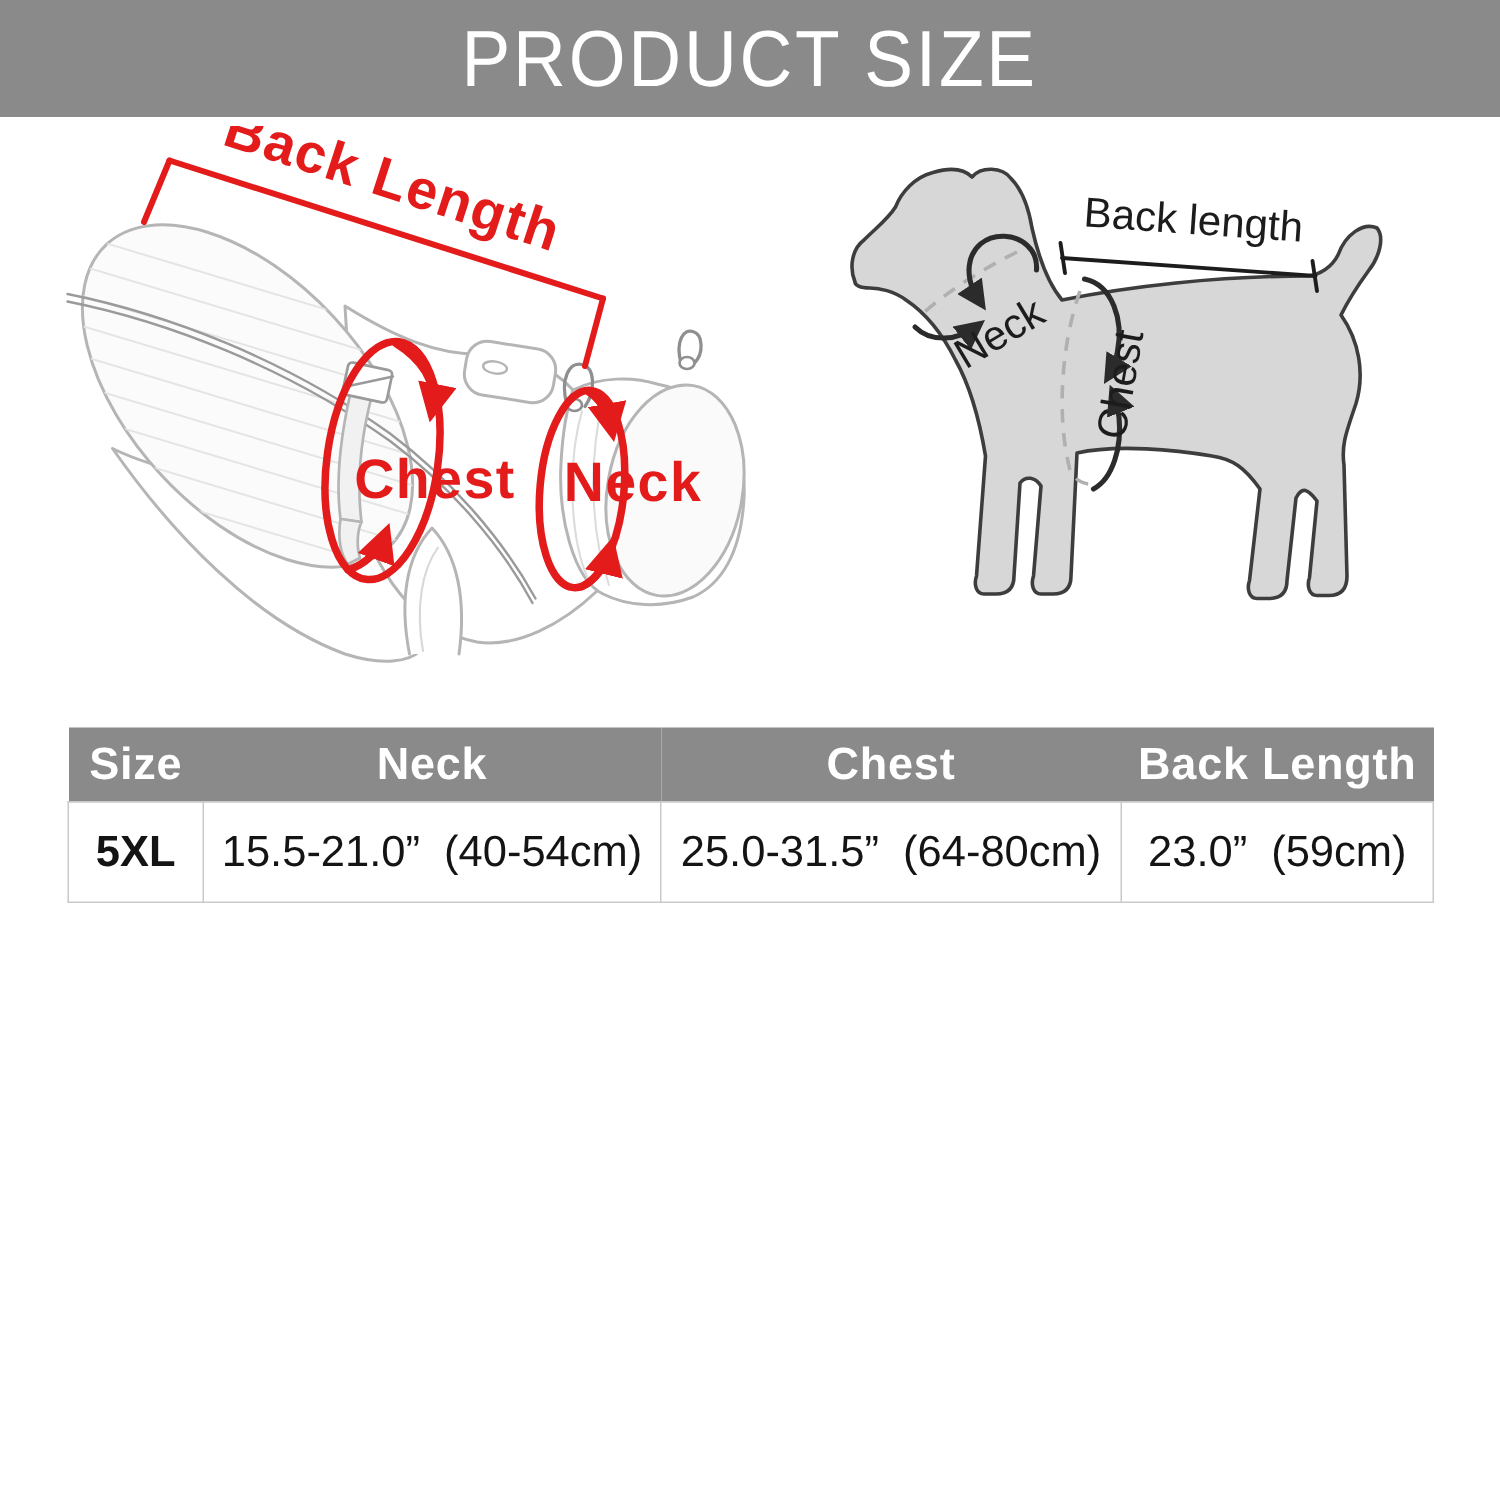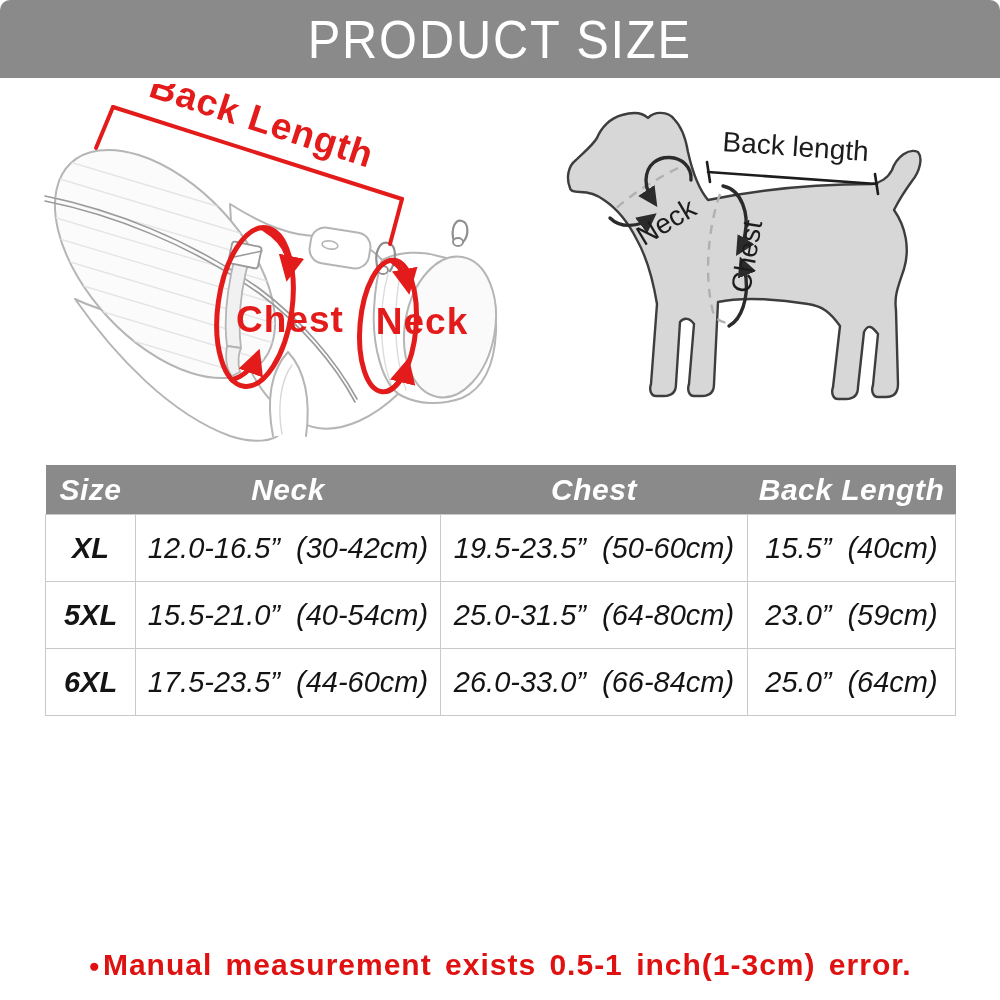--- a/index.html
+++ b/index.html
@@ -1,29 +1,29 @@
 <!DOCTYPE html>
 <html><head>
 <meta charset="utf-8">
 <style>
   html,body{margin:0;padding:0;background:#ffffff;}
   .page{position:relative;width:1000px;height:1000px;background:#ffffff;overflow:hidden;
-        font-family:"Liberation Sans", sans-serif;border-radius:10px;}
+        font-family:"Liberation Sans", sans-serif;}
   
   .banner{position:absolute;left:0;top:0;width:1000px;height:78px;background:#8a8a8a;
           display:flex;align-items:center;justify-content:center;}
   .banner .title{color:#ffffff;font-size:53px;font-weight:300;letter-spacing:2px;
                  transform:scaleX(.92);white-space:nowrap;}
   
   .fig{position:absolute;}
   .fig-jacket{left:30px;top:84px;}
   .fig-dog{left:540px;top:88px;}
   
-  table.size-table{position:absolute;left:45px;top:465px;width:910px;border-collapse:collapse;
-                   table-layout:fixed;font-style:italic;}
+  table.size-table{position:absolute;left:45px;top:485px;width:910px;border-collapse:collapse;
+                   table-layout:fixed;}
   table.size-table th{background:#8a8a8a;color:#ffffff;font-size:30px;font-weight:700;
                       height:47px;border:none;letter-spacing:.5px;}
   table.size-table td{border:1px solid #c9c9c9;height:64px;background:#ffffff;
                       font-size:29px;color:#141414;text-align:center;vertical-align:middle;}
   td .cellwrap{display:flex;justify-content:center;align-items:baseline;gap:16px;white-space:nowrap;}
   td.size-cell{font-weight:700;font-size:27px;color:#101010;}
   
   .note{position:absolute;left:0;top:948px;width:1000px;text-align:center;
         color:#e01111;font-size:30px;font-weight:700;letter-spacing:1px;word-spacing:4px;
         white-space:nowrap;}
@@ -150,80 +150,37 @@
     <thead>
       <tr>
         <th>Size</th>
         <th>Neck</th>
         <th>Chest</th>
         <th>Back Length</th>
       </tr>
     </thead>
     <tbody>
       <tr>
-        <td class="size-cell">XL</td>
-        <td>
-            <div class="cellwrap">
-              <span>12.0-16.5”</span>
-              <span>(30-42cm)</span>
-            </div>
-          </td>
-        <td>
-            <div class="cellwrap">
-              <span>19.5-23.5”</span>
-              <span>(50-60cm)</span>
-            </div>
-          </td>
-        <td>
-            <div class="cellwrap">
-              <span>15.5”</span>
-              <span>(40cm)</span>
-            </div>
-          </td>
-      </tr>
-      <tr>
         <td class="size-cell">5XL</td>
         <td>
             <div class="cellwrap">
               <span>15.5-21.0”</span>
               <span>(40-54cm)</span>
             </div>
           </td>
         <td>
             <div class="cellwrap">
               <span>25.0-31.5”</span>
               <span>(64-80cm)</span>
             </div>
           </td>
         <td>
             <div class="cellwrap">
               <span>23.0”</span>
               <span>(59cm)</span>
             </div>
           </td>
       </tr>
-      <tr>
-        <td class="size-cell">6XL</td>
-        <td>
-            <div class="cellwrap">
-              <span>17.5-23.5”</span>
-              <span>(44-60cm)</span>
-            </div>
-          </td>
-        <td>
-            <div class="cellwrap">
-              <span>26.0-33.0”</span>
-              <span>(66-84cm)</span>
-            </div>
-          </td>
-        <td>
-            <div class="cellwrap">
-              <span>25.0”</span>
-              <span>(64cm)</span>
-            </div>
-          </td>
-      </tr>
     </tbody>
   </table>
 
-  <div class="note"><span class="bullet">●</span><span>Manual measurement exists 0.5-1 inch(1-3cm) error.</span></div>
 
 </div>
 
 </body></html>

